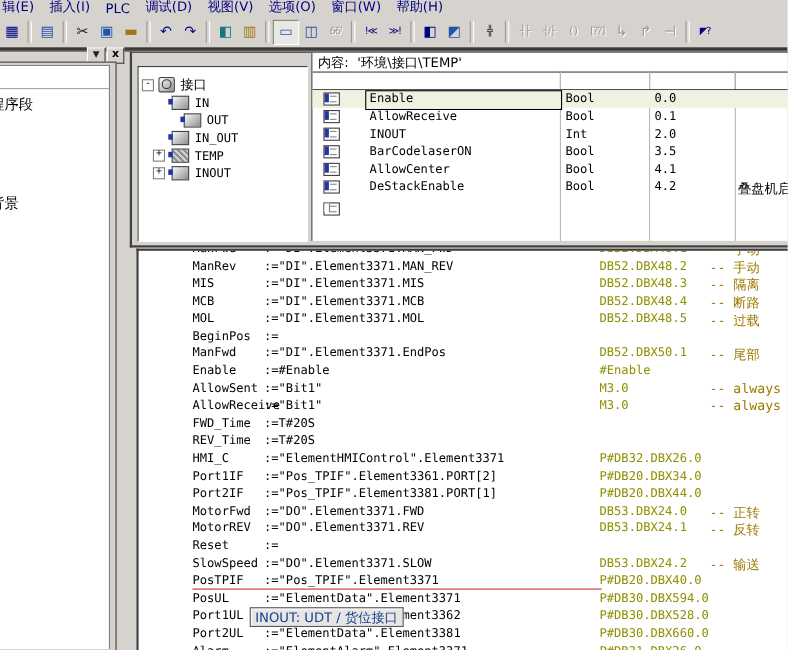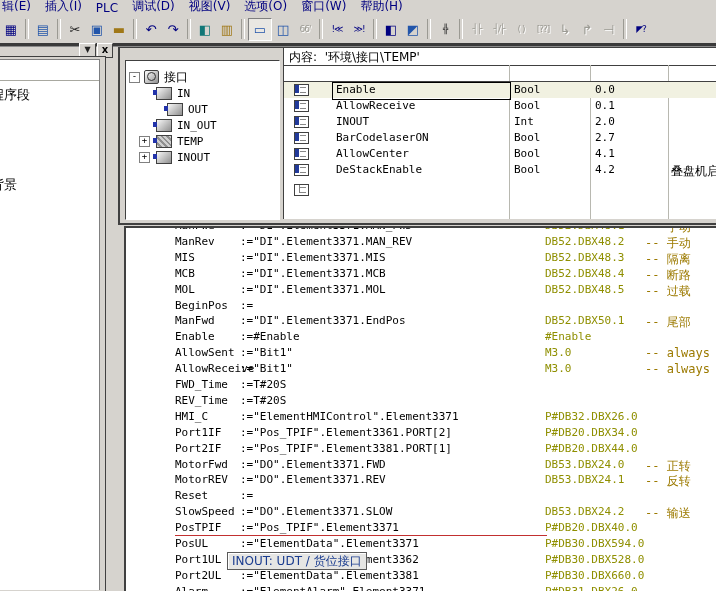--- a/index.html
+++ b/index.html
@@ -219,21 +219,21 @@
           <span class="var-icon"></span>
           <span class="td name">INOUT</span>
           <span class="td type">Int</span>
           <span class="td addr">2.0</span>
           <span class="td cmt"></span>
         </div>
         <div class="trow" style="top: 82px;">
           <span class="var-icon"></span>
           <span class="td name">BarCodelaserON</span>
           <span class="td type">Bool</span>
-          <span class="td addr">2.7</span>
+          <span class="td addr">3.5</span>
           <span class="td cmt"></span>
         </div>
         <div class="trow" style="top: 98px;">
           <span class="var-icon"></span>
           <span class="td name">AllowCenter</span>
           <span class="td type">Bool</span>
           <span class="td addr">4.1</span>
           <span class="td cmt"></span>
         </div>
         <div class="trow" style="top: 114px;">

